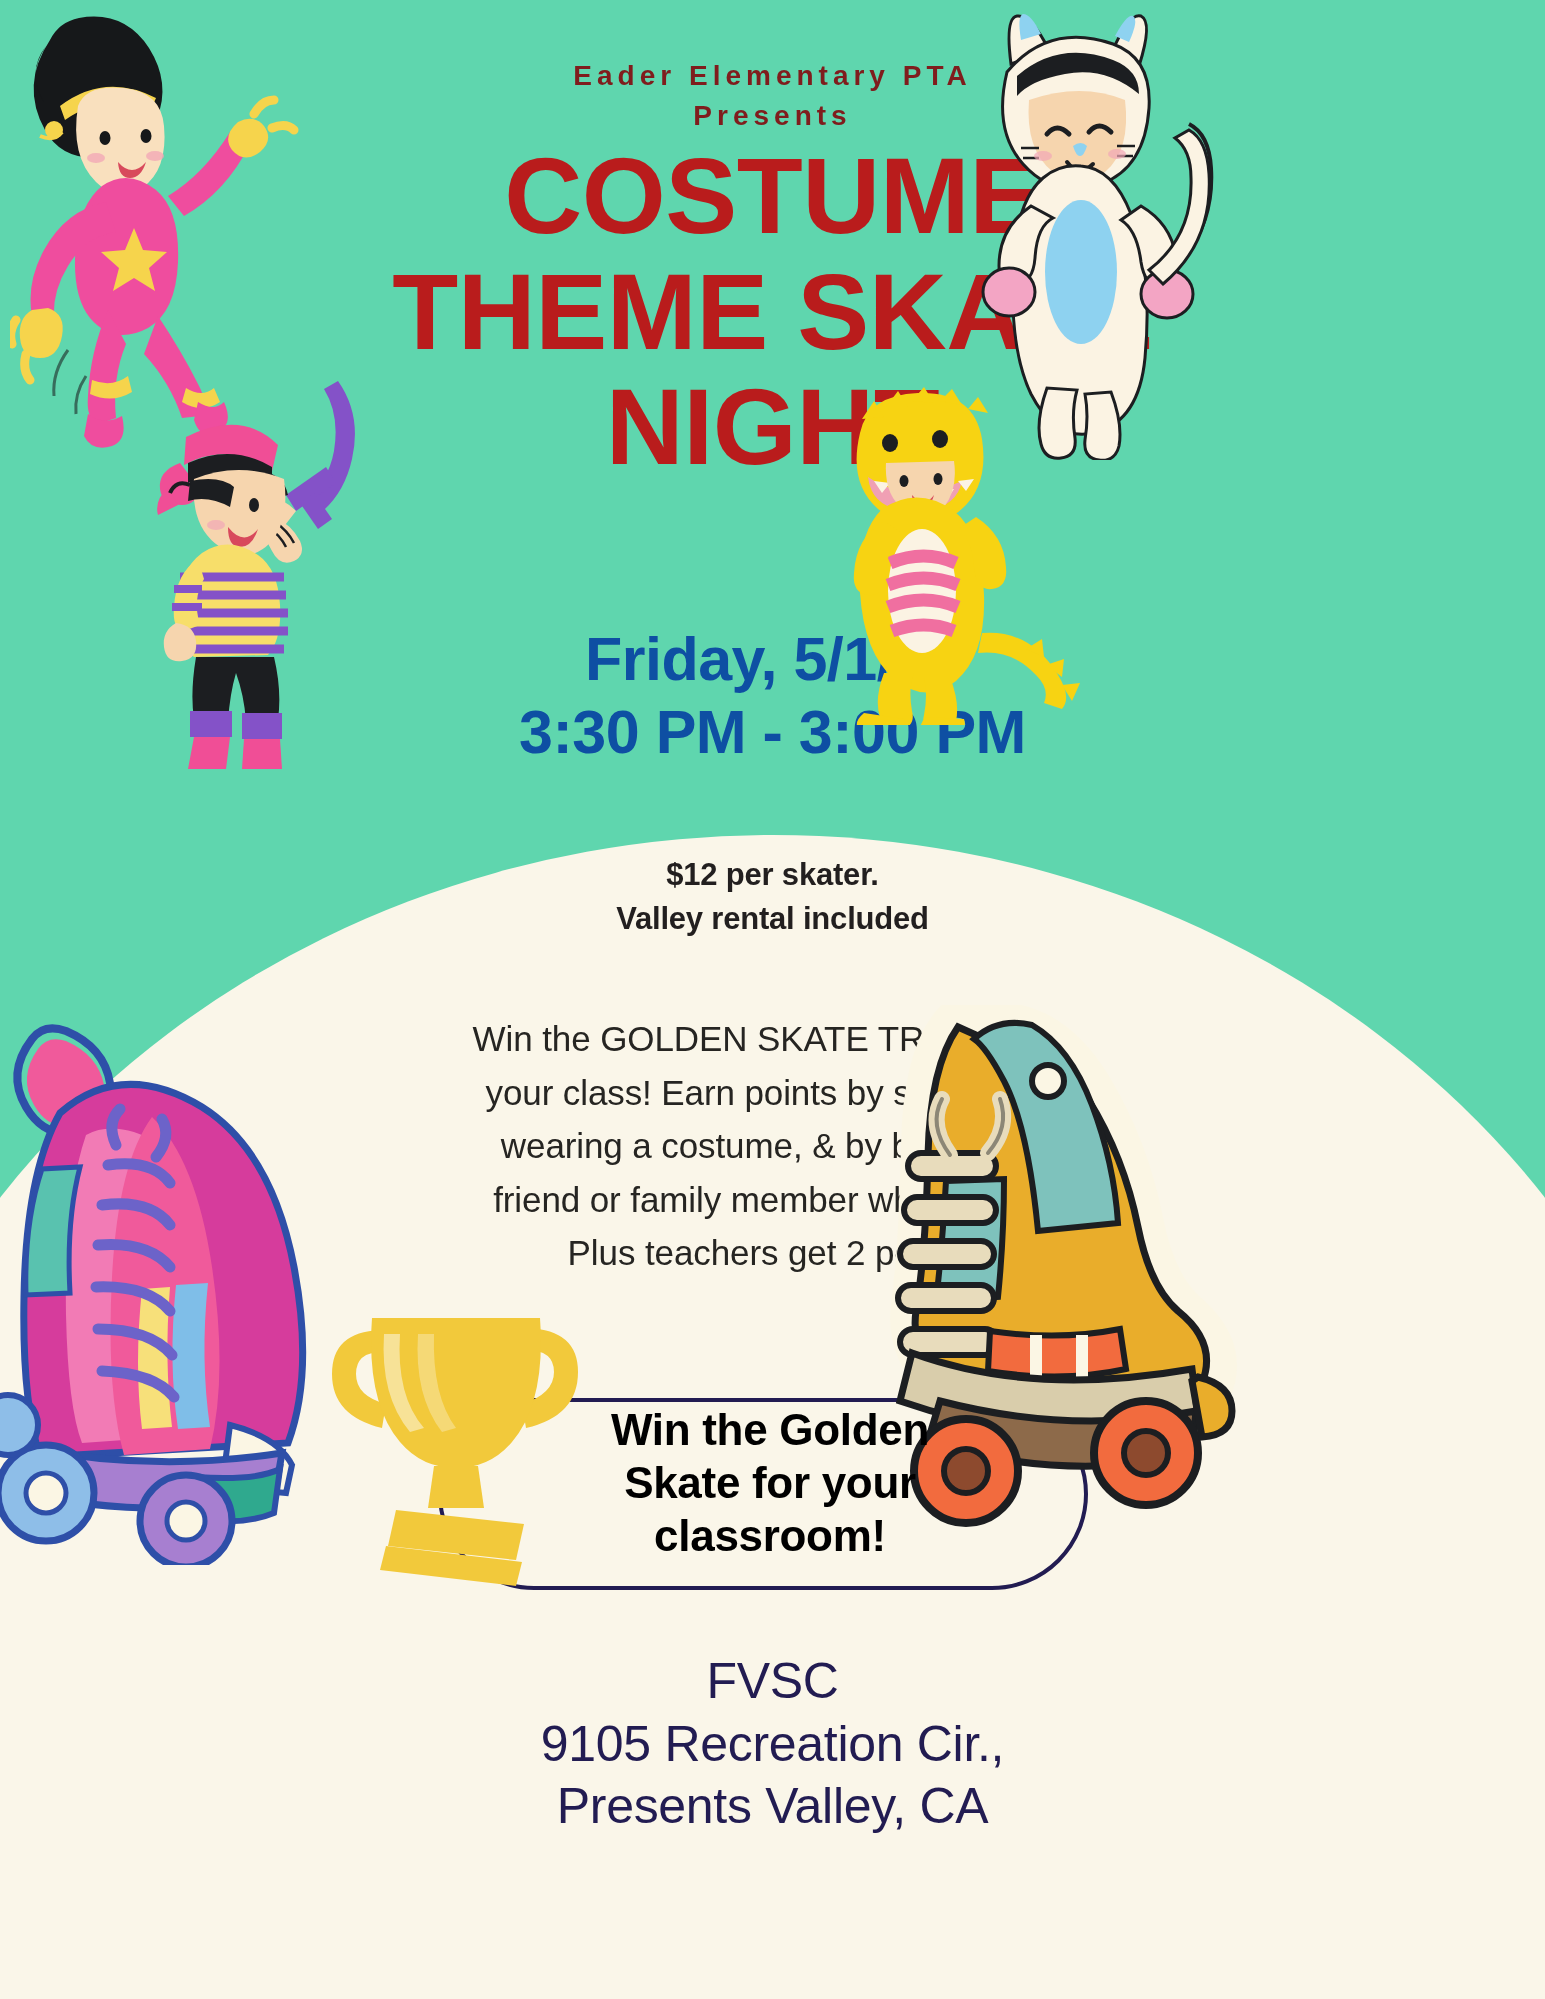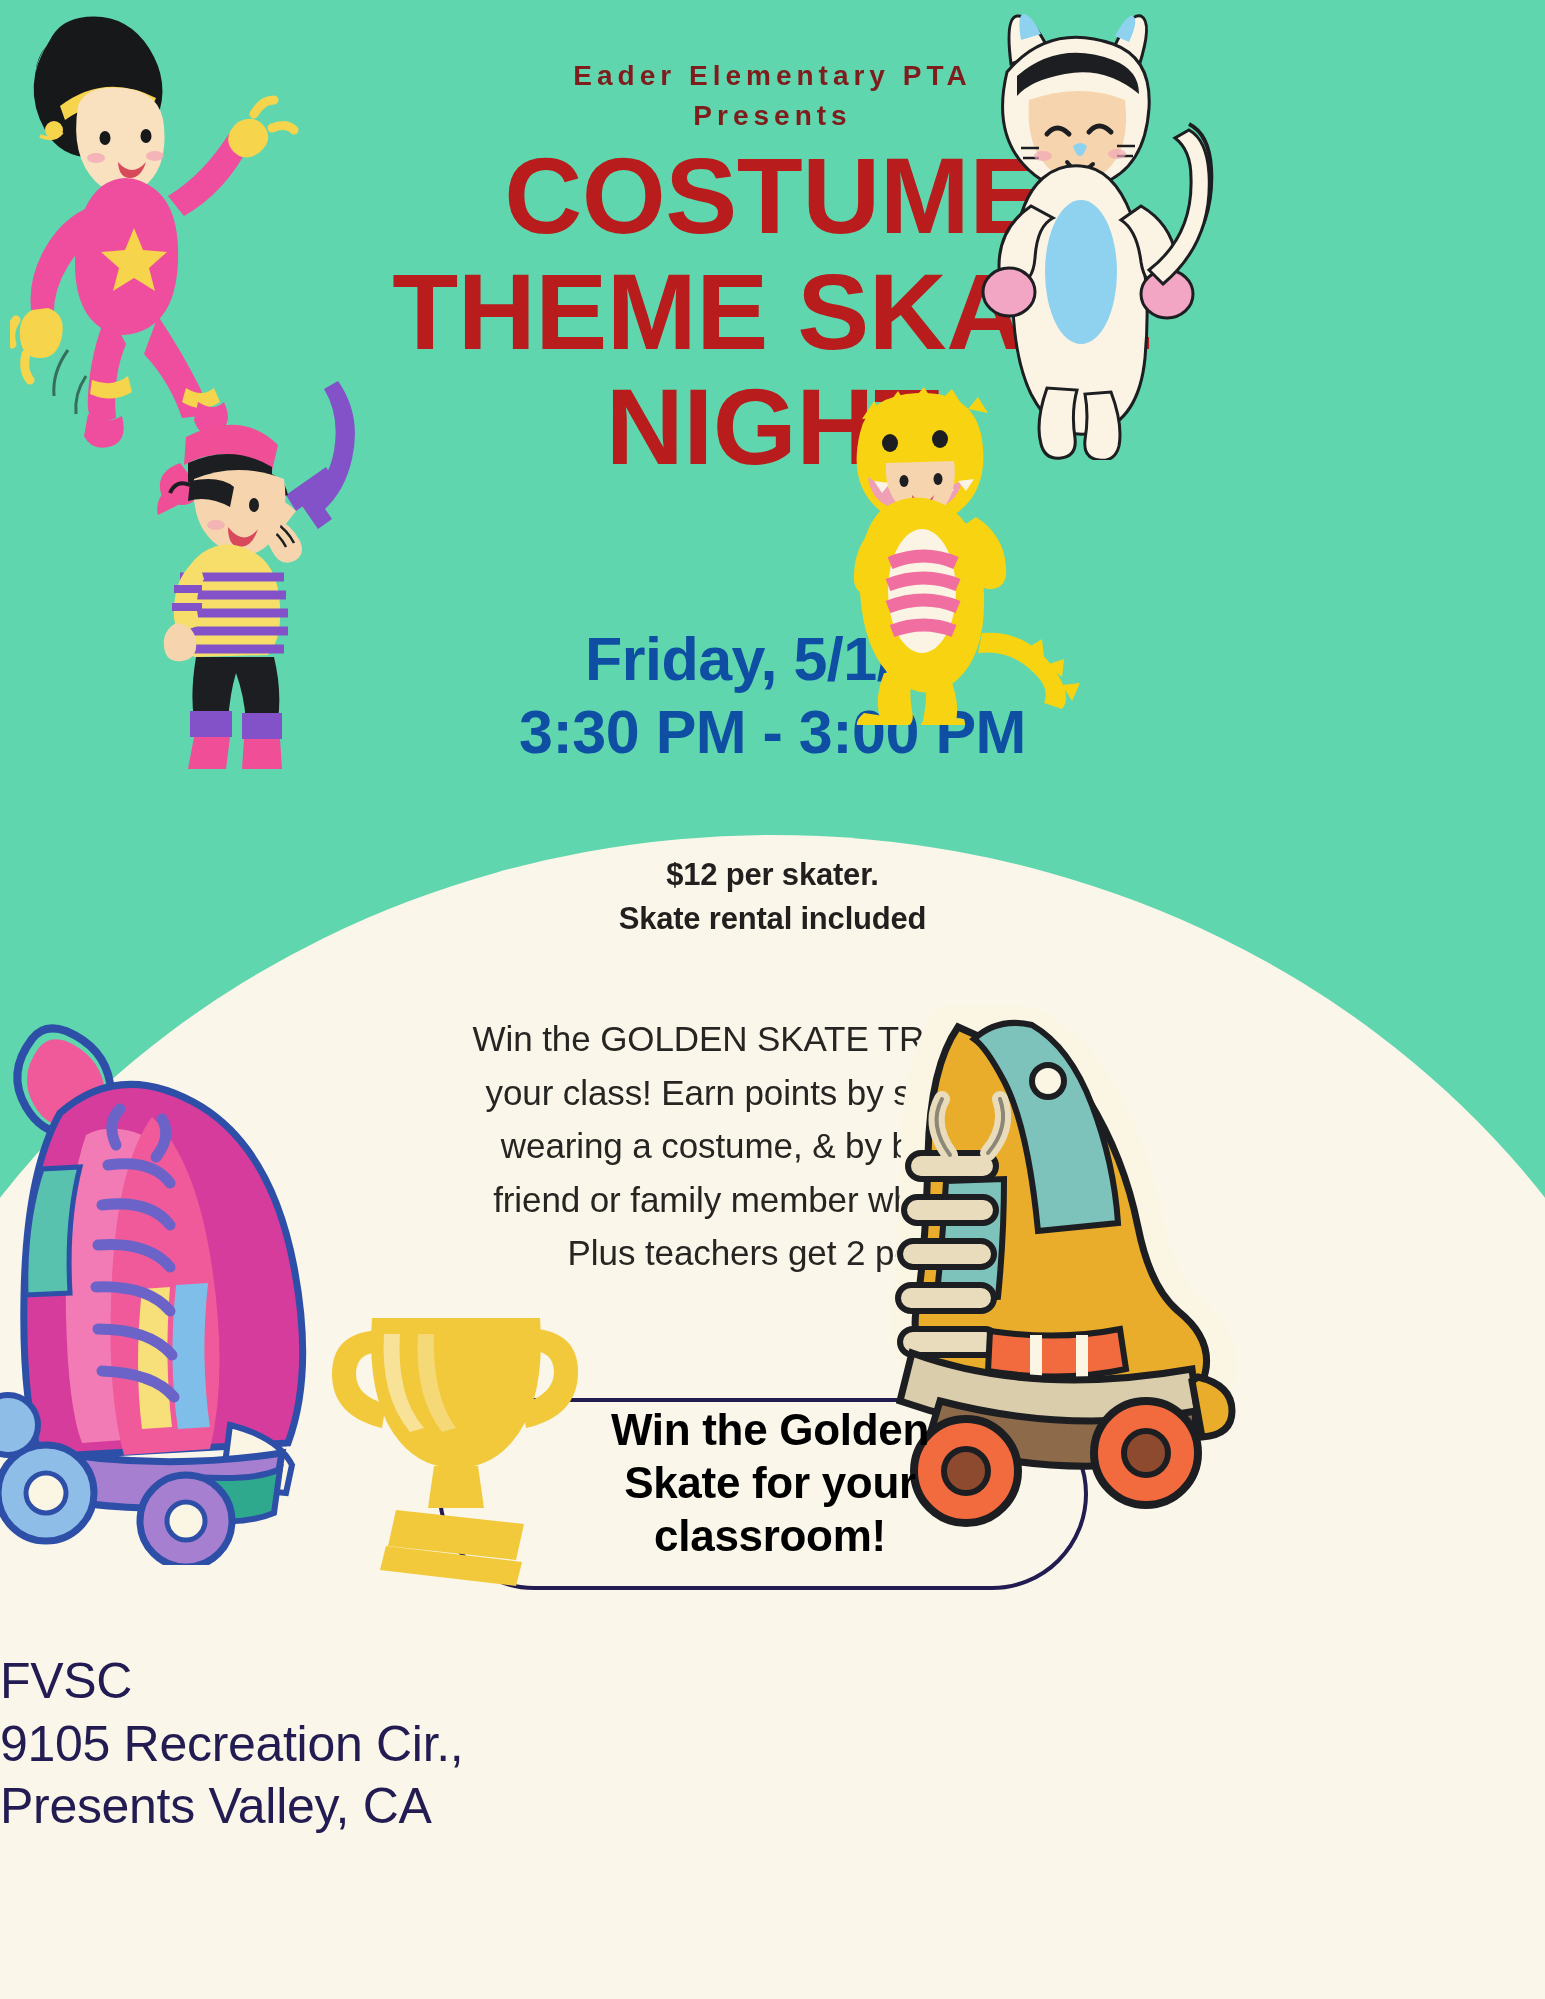--- a/index.html
+++ b/index.html
@@ -106,21 +106,21 @@
     letter-spacing:-0.3px;
   }
   .badge-text .bt{display:block;}
 
   
   .trophy{position:absolute;left:322px;top:1300px;width:270px;height:290px;z-index:8;}
 
   
   .address{
     top:1650px;left:0;width:100%;
-    text-align:left;
+    text-align:center;
     color:#221C52;
     font-size:50px;
     font-weight:400;
     line-height:1.25;
     letter-spacing:-0.3px;
     z-index:9;
   }
   .address .al{display:block;}
 
   
@@ -416,21 +416,21 @@
     <span class="tl">NIGHT</span>
   </div>
 
   <div class="layer datetime">
     <span class="dl">Friday, 5/1/26</span>
     <span class="dl">3:30 PM - 3:00 PM</span>
   </div>
 
   <div class="layer price">
     <span class="pl">$12 per skater.</span>
-    <span class="pl">Skate rental included</span>
+    <span class="pl">Valley rental included</span>
   </div>
 
   <div class="layer body-copy">
     <span class="bl">Win the GOLDEN SKATE TROPHY for</span>
     <span class="bl">your class! Earn points by skating, by</span>
     <span class="bl">wearing a costume, &amp; by bringing a</span>
     <span class="bl">friend or family member who skates.</span>
     <span class="bl">Plus teachers get 2 points!</span>
   </div>
 

